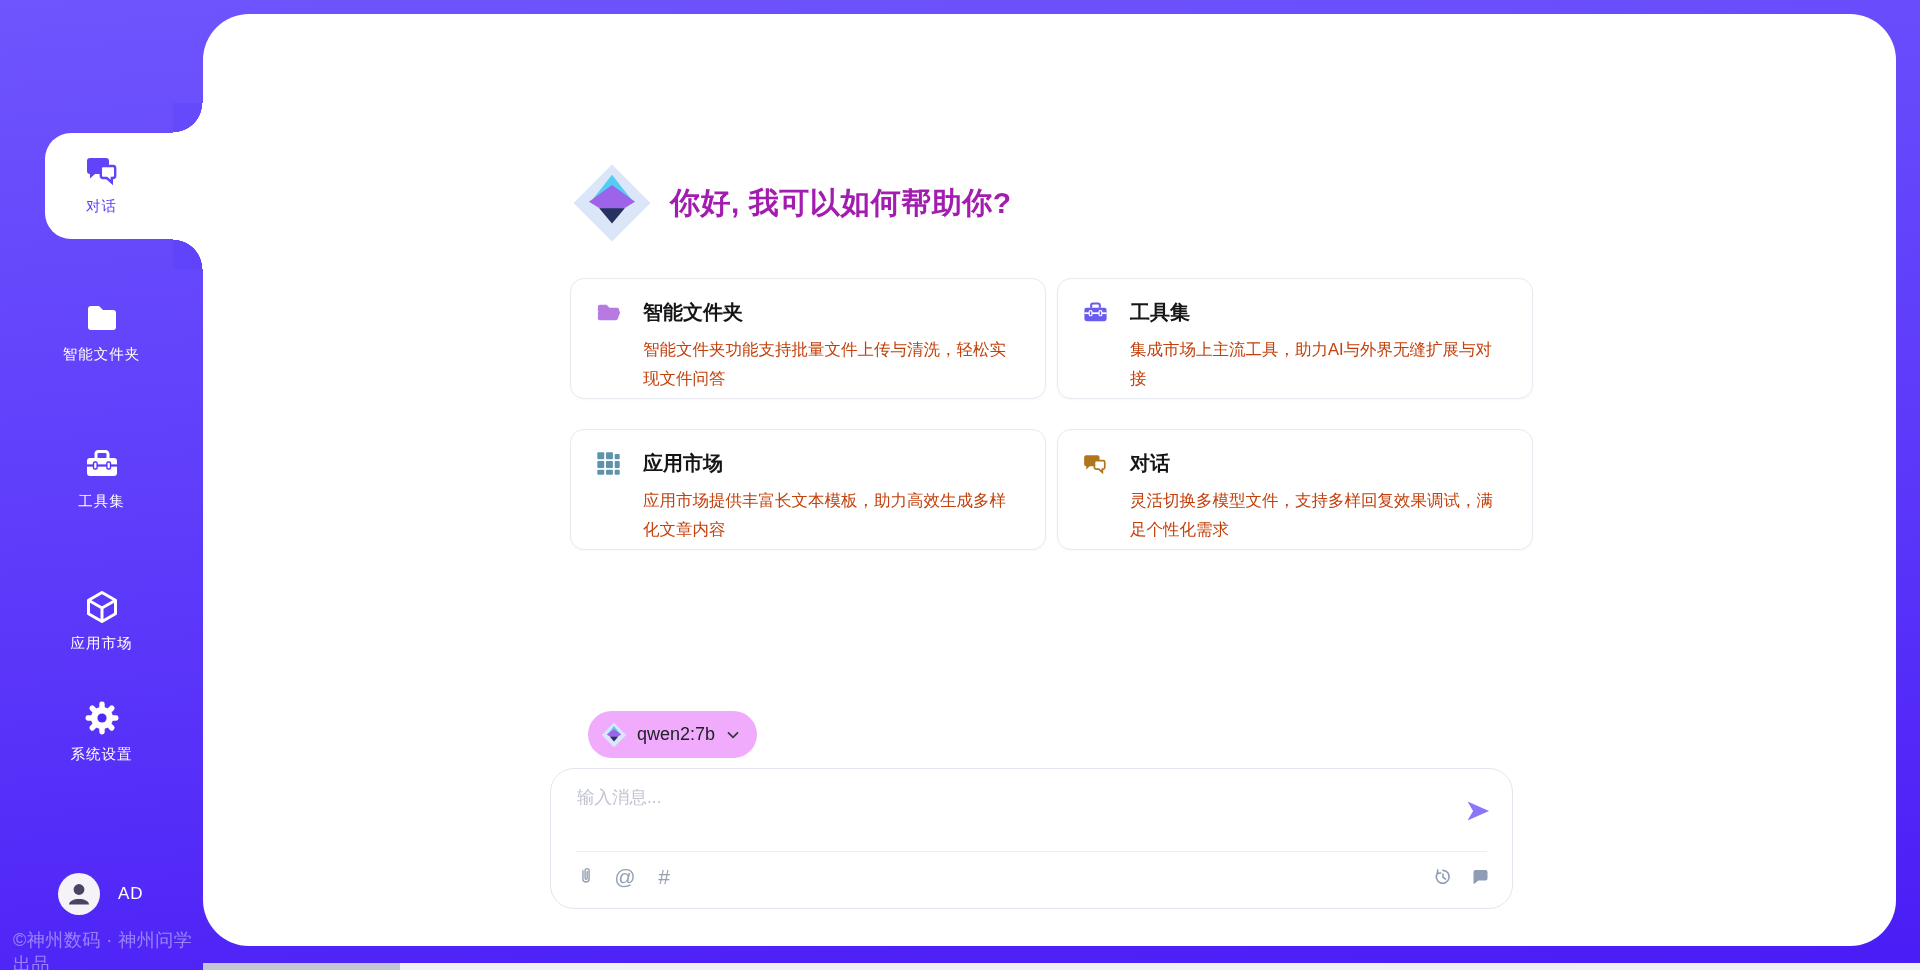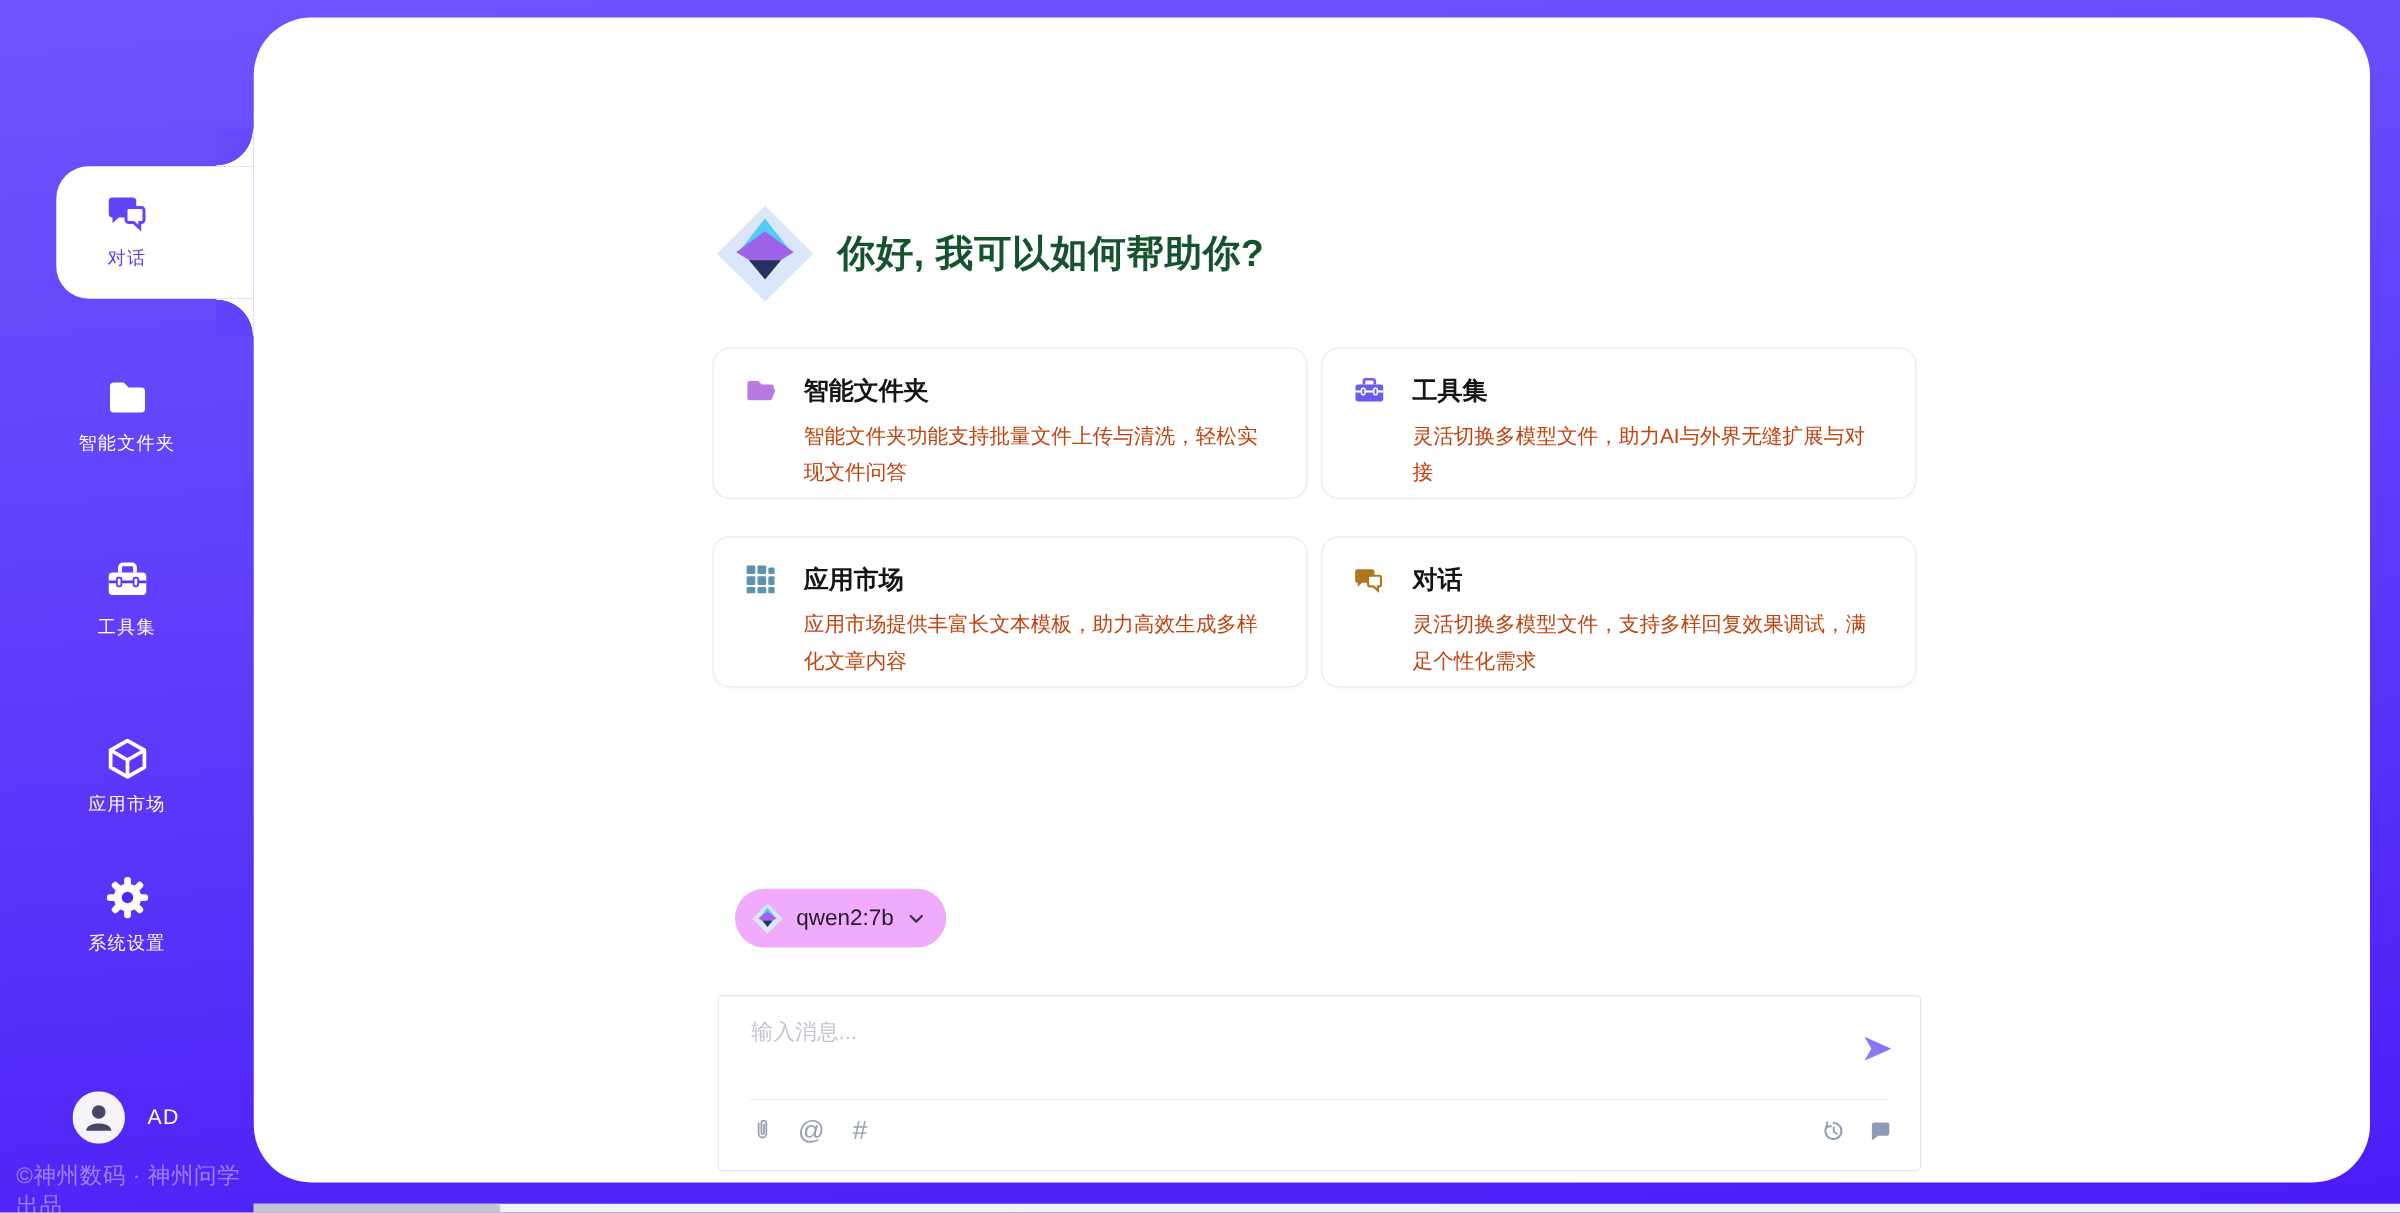--- a/index.html
+++ b/index.html
@@ -25,32 +25,32 @@
   .nav-item .nlabel{font-size:14.5px;letter-spacing:1px;}
   .nav-item.active .nlabel{color:#5b3bf7;}
   .n0{top:150px;} .n1{top:298px;} .n2{top:445px;} .n3{top:587px;} .n4{top:698px;}
   .avatar-row{position:absolute;left:58px;top:873px;display:flex;align-items:center;gap:18px;cursor:pointer;}
   .avatar{width:42px;height:42px;}
   .avatar-name{color:#fff;font-size:17px;font-weight:500;letter-spacing:1px;}
   .side-footer{position:absolute;left:13px;top:928px;color:rgba(255,255,255,0.42);font-size:18px;letter-spacing:0.5px;}
   
   .greeting{position:absolute;left:571px;top:162px;display:flex;align-items:center;gap:17px;z-index:2;}
   .greet-logo{width:82px;height:82px;}
-  .greet-text{font-size:30px;font-weight:700;color:#14532d;letter-spacing:0.5px;}
+  .greet-text{font-size:30px;font-weight:700;color:#a21caf;letter-spacing:0.5px;}
   
   .cards{position:absolute;left:570px;top:278px;width:963px;display:grid;grid-template-columns:1fr 1fr;column-gap:11px;row-gap:30px;z-index:2;}
   .card{background:#fff;border:1px solid #e9e9f1;border-radius:14px;padding:20px 24px 16px;box-sizing:border-box;height:121px;cursor:pointer;box-shadow:0 1px 3px rgba(25,25,60,0.03);}
   .card-head{display:flex;align-items:center;gap:21px;}
   .card-icon{width:27px;height:27px;flex:0 0 auto;}
   .card-title{font-size:20px;font-weight:700;color:#151518;}
   .card-desc{margin:9px 0 0 48px;font-size:16.5px;line-height:29px;color:#c2410c;}
   
   .model-pill{position:absolute;left:588px;top:711px;height:47px;background:#f0abfc;border-radius:24px;display:flex;align-items:center;gap:10px;padding:0 16px 0 13px;z-index:2;cursor:pointer;box-sizing:border-box;}
   .model-name{font-size:18px;color:#202026;}
-  .composer{position:absolute;left:574px;top:768px;width:963px;height:141px;border:1.5px solid #e4e5ef;border-radius:4px;background:#fff;box-sizing:border-box;z-index:2;margin-top:28px;}
+  .composer{position:absolute;left:550px;top:768px;width:963px;height:141px;border:1.5px solid #e4e5ef;border-radius:24px;background:#fff;box-sizing:border-box;z-index:2;}
   .msg-input{position:absolute;left:24px;top:14px;width:860px;height:60px;border:none;outline:none;resize:none;font-family:inherit;font-size:17.5px;color:#33333a;background:transparent;}
   .msg-input::placeholder{color:#c2c5d1;}
   .send-btn{position:absolute;right:20px;top:28px;width:28px;height:28px;cursor:pointer;}
   .composer-divider{position:absolute;left:25px;right:25px;top:82px;height:1px;background:#ededf3;}
   .tools-left{position:absolute;left:24px;top:94px;display:flex;gap:17px;align-items:center;color:#97a0b1;}
   .tools-right{position:absolute;right:21px;top:94px;display:flex;gap:15px;align-items:center;color:#8e9cb5;}
   .tool{width:22px;height:26px;display:flex;align-items:center;justify-content:center;cursor:pointer;}
   .tool-glyph{font-size:21px;line-height:1;}
   
   .hscroll-track{position:absolute;left:203px;right:0;bottom:0;height:7px;background:#f0f1f5;z-index:6;}
@@ -161,21 +161,21 @@
     <div class="card-head">
       <svg class="card-icon" viewBox="0 0 28 28">
         <path d="M9.5 9 v-2.6 a1.8 1.8 0 0 1 1.8 -1.8 h5.4 a1.8 1.8 0 0 1 1.8 1.8 V9" fill="none" stroke="#695af0" stroke-width="2.2"></path>
         <rect x="2.5" y="9" width="23" height="14" rx="2.2" fill="#695af0"></rect>
         <rect x="2.5" y="13.8" width="23" height="1.8" fill="#ffffff"></rect>
         <rect x="7.5" y="12" width="2.8" height="5.4" rx="1" fill="#695af0" stroke="#ffffff" stroke-width="1.2"></rect>
         <rect x="17.7" y="12" width="2.8" height="5.4" rx="1" fill="#695af0" stroke="#ffffff" stroke-width="1.2"></rect>
       </svg>
       <div class="card-title">工具集</div>
     </div>
-    <div class="card-desc">灵活切换多模型文件，助力AI与外界无缝扩展与对接</div>
+    <div class="card-desc">集成市场上主流工具，助力AI与外界无缝扩展与对接</div>
   </div>
 
   <div class="card">
     <div class="card-head">
       <svg class="card-icon" viewBox="0 0 28 28" fill="#5e93ad">
         <rect x="2.4" y="2.4" width="7.2" height="7.2" rx="1"></rect>
         <rect x="11.4" y="2.4" width="7.2" height="7.2" rx="1"></rect>
         <rect x="20.4" y="4.2" width="5.2" height="5.4" rx="1"></rect>
         <rect x="2.4" y="11.4" width="7.2" height="7.2" rx="1"></rect>
         <rect x="11.4" y="11.4" width="7.2" height="7.2" rx="1"></rect>

